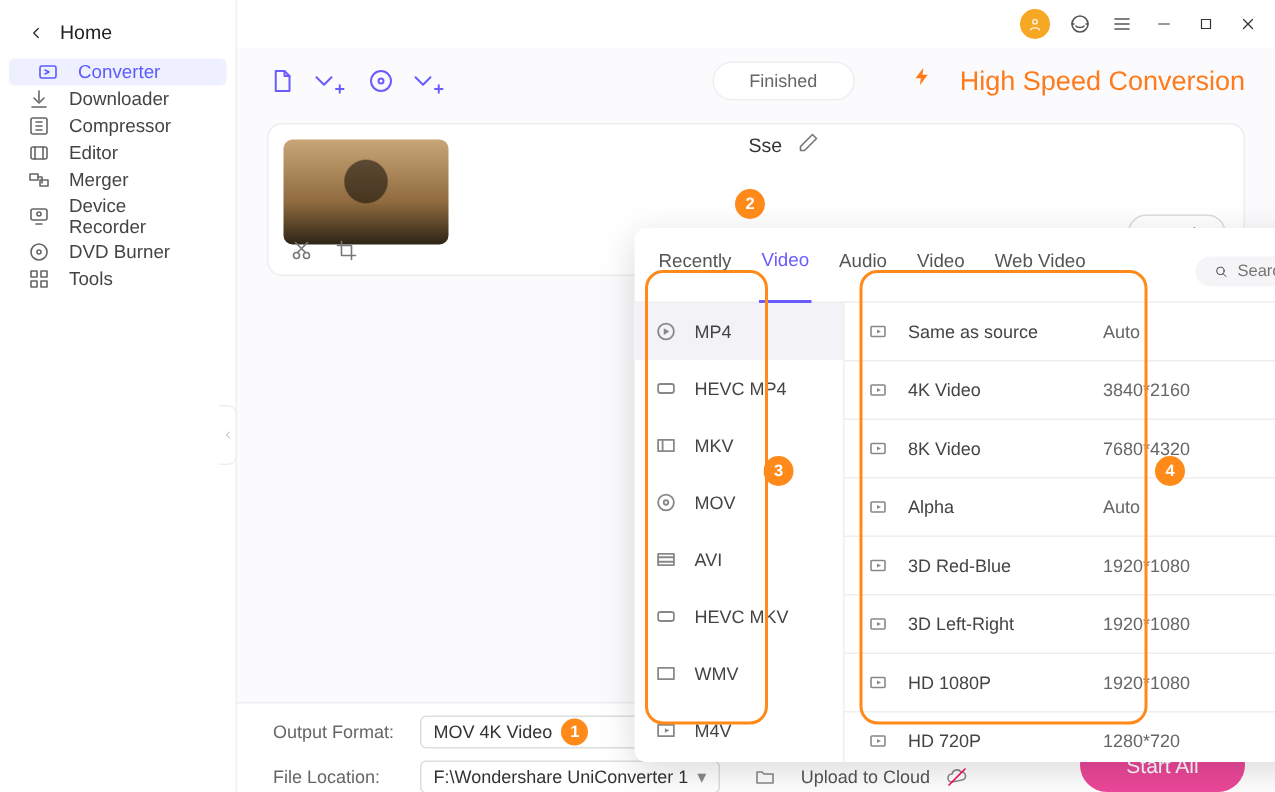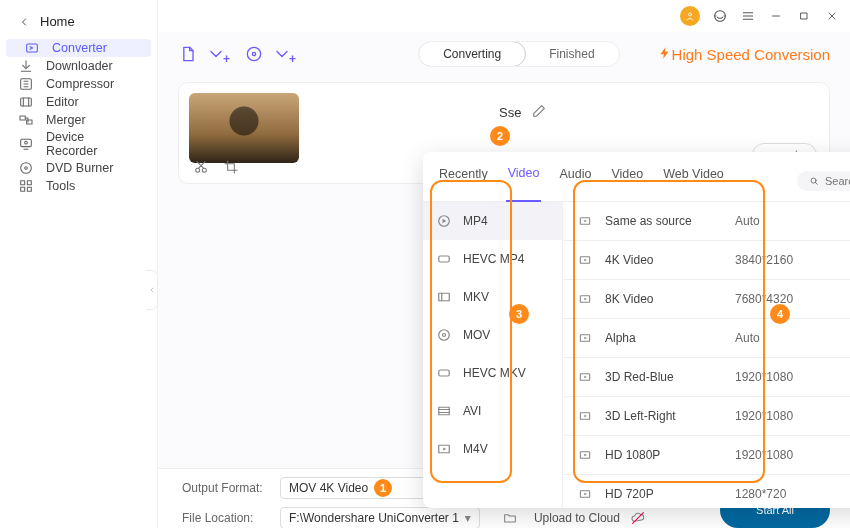--- a/index.html
+++ b/index.html
@@ -20,29 +20,29 @@
   .sb-item.active .mi{color:#5b5bff;}
   .sb-collapse{ position:absolute; right:-1px; top:270px; width:12px; height:40px; background:#fff; border:1px solid #eee; border-left:none; border-radius:0 6px 6px 0; display:flex; align-items:center; justify-content:center; color:#999;}
   
   .main { position:absolute; left:158px; top:32px; right:0; bottom:0; background:#fbfbfd; }
   .toolbar { height:44px; display:flex; align-items:center; padding:0 20px; gap:18px; }
   .addbtn { display:flex; align-items:center; gap:2px; color:#6a5bff; position:relative;}
   .addbtn svg{width:20px;height:20px;}
   .tabseg { display:flex; background:#fff; border-radius:18px; border:1px solid #eee; overflow:hidden; height:26px; margin-left:auto; }
   .tabseg div{ padding:0 24px; line-height:24px; font-size:12px; color:#666; cursor:pointer;}
   .tabseg div.sel{ background:#fff; color:#333; border:1px solid #ccc; border-radius:16px; margin:-1px;}
-  .hsc { display:flex; gap:0; color:#ff7a1a; font-size:15px; margin-left:20px;}
+  .hsc { display:flex; gap:18px; color:#ff7a1a; font-size:18px; margin-left:20px;}
   .hsc svg{width:14px;height:14px;}
   
   .card { margin:6px 20px 0; background:#fff; border:1px solid #eee; border-radius:10px; height:102px; padding:10px; display:flex; align-items:flex-start; gap:14px; position:relative;}
   .thumb { width:110px; height:70px; border-radius:6px; background:linear-gradient(180deg,#c9a678 0%,#8e6a3e 60%,#2d2416 100%); position:relative; overflow:hidden;}
   .thumb::after{content:"";position:absolute;left:50%;top:0;width:40px;height:100%;background:radial-gradient(circle at 50% 40%, rgba(0,0,0,.5) 0 14px, transparent 15px);transform:translateX(-50%);}
   .cardctrl{position:absolute; left:14px; bottom:8px; display:flex; gap:14px; color:#777;}
   .cardctrl span{width:16px;height:16px;display:flex;align-items:center;justify-content:center;}
-  .peniconrow{position:absolute; left:140px; top:20px; display:flex; gap:10px; align-items:center; color:#777;}
+  .peniconrow{position:absolute; left:140px; top:4px; display:flex; gap:10px; align-items:center; color:#777;}
   .convertpill{ position:absolute; right:12px; top:60px; border:1px solid #ddd; border-radius:18px; padding:4px 18px; font-size:12px; color:#666; background:#fff;}
   
   .drop { position:absolute; left:265px; top:120px; width:498px; background:#fff; border-radius:8px; box-shadow:0 6px 24px rgba(0,0,0,.15); z-index:30; display:flex; flex-direction:column; }
   .drop-tabs{ display:flex; align-items:center; padding:8px 14px 0; gap:16px; border-bottom:1px solid #eee; font-size:12.5px;}
   .drop-tabs .dtab{ padding:6px 2px 20px; color:#555; cursor:pointer;}
   .drop-tabs .dtab.sel{ color:#6a5bff; border-bottom:2px solid #6a5bff; margin-bottom:-1px;}
   .searchwrap{ margin-left:auto; display:flex; align-items:center; gap:6px; background:#f5f5f7; border-radius:14px; padding:4px 12px; width:110px;}
   .searchwrap input{ border:none; outline:none; background:transparent; font-size:11px; width:70px; color:#555;}
   .drop-body{ display:flex; height:306px;}
   .fmtcol{ width:140px; border-right:1px solid #eee; overflow:auto;}
@@ -61,21 +61,21 @@
   
   .bottom { position:absolute; left:158px; right:0; bottom:0; height:60px; background:#fff; border-top:1px solid #eee; display:grid; grid-template-columns: 1fr 150px; }
   .bcol{ display:flex; flex-direction:column; gap:8px; padding:8px 0 6px 24px;}
   .brow{ display:flex; align-items:center; gap:10px;}
   .brow label{ width:88px; color:#666; font-size:12px;}
   .combo{ border:1px solid #ddd; border-radius:4px; padding:3px 8px; font-size:12px; color:#333; display:flex; align-items:center; gap:6px; min-width:170px; height:22px; background:#fff; position:relative;}
   .combo .caret{ margin-left:auto; color:#888;}
   .brow .micon{ width:16px;height:16px; color:#888; display:flex;align-items:center;justify-content:center;}
   .toggle{ width:28px; height:14px; border-radius:8px; background:#ddd; position:relative;}
   .toggle::after{content:"";position:absolute;width:12px;height:12px;border-radius:50%;background:#fff;left:1px;top:1px;}
-  .startall{ position:absolute; right:20px; bottom:0; width:110px; height:36px; border-radius:18px; background:#0369a1; color:#fff; font-size:11px; display:flex; align-items:center; justify-content:center; cursor:pointer;}
+  .startall{ position:absolute; right:20px; bottom:0; width:110px; height:36px; border-radius:18px; background:#ec4899; color:#fff; font-size:14px; display:flex; align-items:center; justify-content:center; cursor:pointer;}
   svg{stroke:currentColor;fill:none;stroke-width:1.6;stroke-linecap:round;stroke-linejoin:round;}
 </style>
 </head>
 <body>
 
 <div class="shell">
 
   <div class="sidebar">
     <div class="sb-top">
       <svg viewBox="0 0 24 24">
@@ -222,21 +222,20 @@
         <svg viewBox="0 0 24 24">
             <circle cx="12" cy="12" r="8"></circle>
             <circle cx="12" cy="12" r="2"></circle>
           </svg>
         <span style="position:absolute;right:-4px;bottom:-2px;font-weight:700;color:#6a5bff">+</span>
         <svg viewBox="0 0 24 24" width="10" height="10" style="margin-left:6px">
             <polyline points="6 9 12 15 18 9"></polyline>
           </svg>
       </div>
       <div class="tabseg">
-        <div class="sel">Converting</div>
         <div>Finished</div>
       </div>
       <div class="hsc">
         <svg viewBox="0 0 24 24" style="fill:#ff7a1a;stroke:none">
             <path d="M13 2 4 14h6l-1 8 9-12h-6z"></path>
           </svg>
         <span>High Speed Conversion</span>
       </div>
     </div>
 
@@ -314,34 +313,42 @@
                 <svg viewBox="0 0 24 24">
                   <circle cx="12" cy="12" r="7"></circle>
                   <circle cx="12" cy="12" r="2"></circle>
                 </svg>
               </span>
               <span>MOV</span>
             </div>
           <div class="fmtitem">
               <span class="fi">
                 <svg viewBox="0 0 24 24">
-                  <rect x="5" y="8" width="14" height="8" rx="2"></rect>
-                </svg>
-              </span>
-              <span>HEVC MKV</span>
-            </div>
-          <div class="fmtitem">
-              <span class="fi">
-                <svg viewBox="0 0 24 24">
                   <rect x="5" y="7" width="14" height="10"></rect>
                   <line x1="5" y1="10" x2="19" y2="10"></line>
                   <line x1="5" y1="14" x2="19" y2="14"></line>
                 </svg>
               </span>
               <span>AVI</span>
+            </div>
+          <div class="fmtitem">
+              <span class="fi">
+                <svg viewBox="0 0 24 24">
+                  <rect x="5" y="8" width="14" height="8" rx="2"></rect>
+                </svg>
+              </span>
+              <span>HEVC MKV</span>
+            </div>
+          <div class="fmtitem">
+              <span class="fi">
+                <svg viewBox="0 0 24 24">
+                  <rect x="5" y="7" width="14" height="10"></rect>
+                </svg>
+              </span>
+              <span>WMV</span>
             </div>
           <div class="fmtitem">
               <span class="fi">
                 <svg viewBox="0 0 24 24">
                   <rect x="5" y="7" width="14" height="10"></rect>
                   <polygon points="11 10 15 12 11 14" fill="currentColor" stroke="none"></polygon>
                 </svg>
               </span>
               <span>M4V</span>
             </div>

